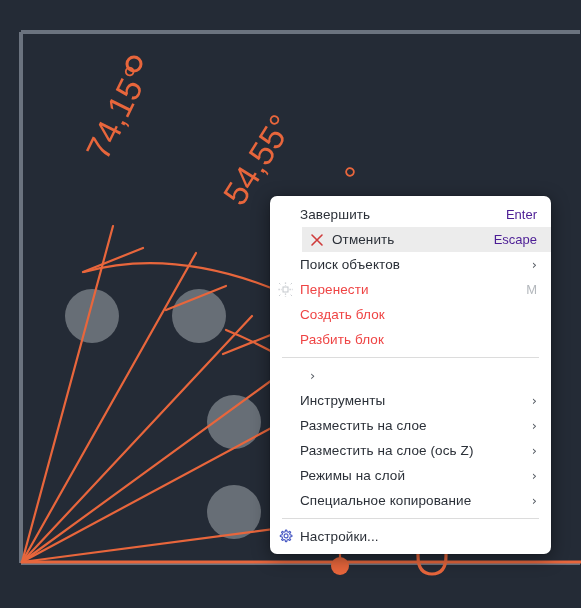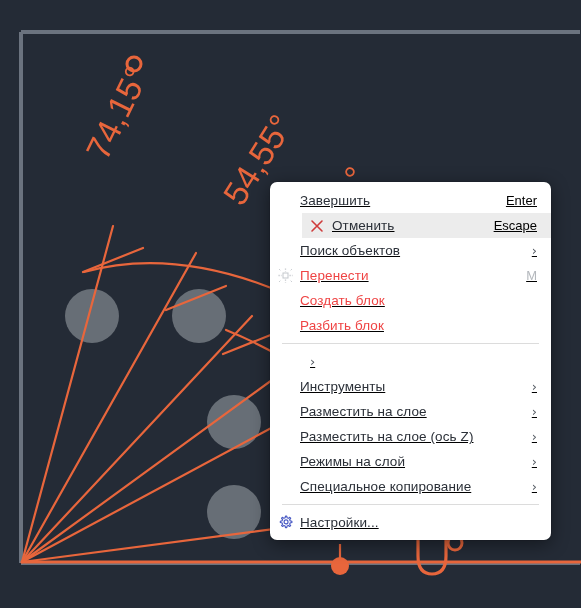--- a/index.html
+++ b/index.html
@@ -11,47 +11,46 @@
   }
   #app{position:absolute;inset:0;}
 
   
   .canvas{position:absolute;inset:0;background:#242b36;}
   .canvas svg{position:absolute;top:0;left:0;}
 
   
   .ctx-menu{
     position:absolute;
-    left:270px;top:182px;
+    left:270px;top:196px;
     width:281px;
     background:#ffffff;
     border-radius:7px;
     box-shadow:0 4px 18px rgba(0,0,0,.45),0 0 0 1px rgba(0,0,0,.07);
     padding:6px 0 5px 0;
     box-sizing:border-box;
     overflow:hidden;
-    text-decoration:underline;
   }
   .mi{
     position:relative;
     display:flex;align-items:center;
     height:25px;
     padding:0 14px 0 0;
     font-size:13.5px;
     color:#2b3038;
     white-space:nowrap;
     cursor:default;
   }
   .mi .ico{
     width:30px;min-width:30px;height:25px;
     display:flex;align-items:center;justify-content:center;
   }
   .mi .lbl{flex:1 1 auto;line-height:25px;letter-spacing:.1px;}
   .mi .sc{
-    color:#000000;font-size:13px;margin-left:10px;
+    color:#4c1d95;font-size:13px;margin-left:10px;
   }
   .mi .arrow{
     color:#555b63;font-size:13px;margin-left:10px;
     font-family:"DejaVu Sans",sans-serif;line-height:1;
   }
   .mi.selected{background:#ececec;margin-left:32px;}
   .mi.disabled .lbl{color:#ef4444;}
   .mi.disabled .sc{color:#b4b8bd;}
   .sep{height:1px;background:#dcdcdc;margin:5px 12px 5px 12px;}
 

